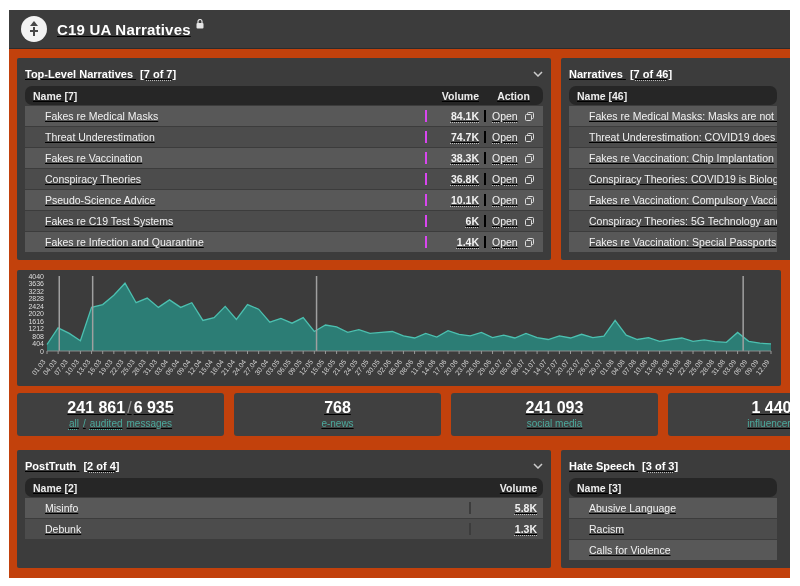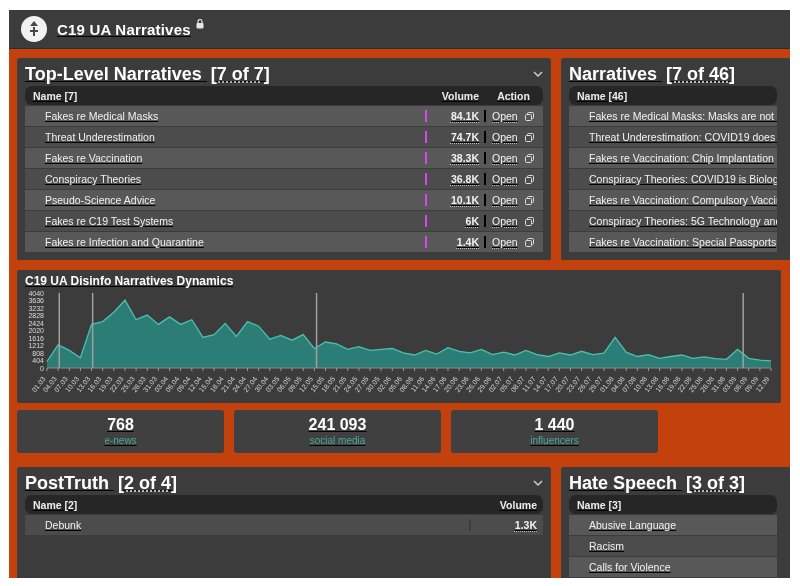--- a/index.html
+++ b/index.html
@@ -10,21 +10,21 @@
   .logo{width:26px;height:26px;border-radius:50%;background:#f2f2f2;display:flex;align-items:center;justify-content:center;margin-right:10px;flex:none;}
   .hdr h1{font-size:15px;color:#fff;margin:0;font-weight:bold;letter-spacing:.2px;}
   .lock{margin-left:5px;margin-bottom:10px;}
   
   .main{padding:9px 8px 0 8px;}
   .row{display:flex;}
   .toprow{margin-bottom:10px;}
   .panel{background:#3c3c3c;border-radius:2px;box-sizing:border-box;padding:4px 8px 8px 8px;}
   .panel-lg{width:534px;flex:none;margin-right:10px;}
   .panel-sm{width:232px;flex:none;padding-right:16px;}
-  .ptitle{display:flex;justify-content:space-between;align-items:center;height:24px;color:#ffffff;font-size:18px;font-weight:bold;}
+  .ptitle{display:flex;justify-content:space-between;align-items:center;height:24px;color:#ffffff;font-size:11px;font-weight:bold;}
   .pcount{margin-left:4px;text-decoration:underline dotted;text-decoration-color:#b9b9b9;text-underline-offset:2px;}
   .chev{display:flex;align-items:center;}
   .thead{display:flex;background:#262626;color:#ededed;font-weight:bold;font-size:10.5px;align-items:center;height:19px;border-radius:7px;}
   .trow{display:flex;align-items:center;height:20px;margin-top:1px;background:#585858;font-size:10.5px;color:#f2f2f2;padding-left:12px;}
   .trow.alt{background:#4c4c4c;}
   .cell{box-sizing:border-box;}
   .cell-name{flex:1;padding:0 8px;overflow:hidden;white-space:nowrap;}
   .cell-vol{width:59px;text-align:right;padding:0 5px;border-left:2px solid #d946ef;}
   .cell-vol2{width:74px;text-align:right;padding:0 6px;border-left:2px solid #3c3c3c;}
   .cell-act{width:59px;padding:0 6px;border-left:2px solid #000000;display:flex;align-items:center;}
@@ -200,21 +200,20 @@
               <div class="cell cell-name"><span class="dlink">Conspiracy Theories: 5G Technology and COVID19</span></div>
             </div>
             <div class="trow">
               <div class="cell cell-name"><span class="dlink">Fakes re Vaccination: Special Passports</span></div>
             </div>
           </div>
       </section>
     </div>
 
     <section class="panel chart-panel">
-      <div class="ctitle">C19 UA Disinfo Narratives Dynamics</div>
       <svg id="dynsvg" width="748" height="108">
           <text x="19" y="4.5" text-anchor="end" class="ytick">4040</text>
           <text x="19" y="12" text-anchor="end" class="ytick">3636</text>
           <text x="19" y="19.5" text-anchor="end" class="ytick">3232</text>
           <text x="19" y="27" text-anchor="end" class="ytick">2828</text>
           <text x="19" y="34.5" text-anchor="end" class="ytick">2424</text>
           <text x="19" y="42" text-anchor="end" class="ytick">2020</text>
           <text x="19" y="49.5" text-anchor="end" class="ytick">1616</text>
           <text x="19" y="57" text-anchor="end" class="ytick">1212</text>
           <text x="19" y="64.5" text-anchor="end" class="ytick">808</text>
@@ -357,20 +356,24 @@
           <text x="722.723076923077" y="88" class="xtick" text-anchor="end" transform="rotate(-52 722.723076923077 88)">06.09</text>
           <line x1="734.8615384615384" y1="77" x2="734.8615384615384" y2="80" stroke="#9a9a9a"></line>
           <text x="733.8615384615384" y="88" class="xtick" text-anchor="end" transform="rotate(-52 733.8615384615384 88)">09.09</text>
           <line x1="746" y1="77" x2="746" y2="80" stroke="#9a9a9a"></line>
           <text x="745" y="88" class="xtick" text-anchor="end" transform="rotate(-52 745 88)">12.09</text>
         </svg>
     </section>
 
     <div class="stats">
         <div class="card">
+          <div class="num"><span class="">241 861</span><span class="sep">/</span><span class="">6 935</span></div>
+          <div class="lbl" style="color: rgb(75, 169, 156);"><span class="lblpart lbl-link">all</span><span class="lblpart">/</span><span class="lblpart lbl-link">audited</span><span class="lblpart">messages</span></div>
+        </div>
+        <div class="card">
           <div class="num"><span class="">768</span></div>
           <div class="lbl" style="color: rgb(75, 169, 156);"><span class="lblpart">e-news</span></div>
         </div>
         <div class="card">
           <div class="num"><span class="">241 093</span></div>
           <div class="lbl" style="color: rgb(75, 169, 156);"><span class="lblpart">social media</span></div>
         </div>
         <div class="card">
           <div class="num"><span class="">1 440</span></div>
           <div class="lbl" style="color: rgb(75, 169, 156);"><span class="lblpart">influencers</span></div>
@@ -388,20 +391,24 @@
             <svg width="10" height="6" viewBox="0 0 10 6">
                 <polyline points="1,1 5,5 9,1" fill="none" stroke="#cccccc" stroke-width="1.5"></polyline>
               </svg>
           </span>
         </div>
         <div class="thead">
           <div class="cell cell-name">Name [2]</div>
           <div class="cell cell-vol2">Volume</div>
         </div>
         <div>
+            <div class="trow">
+              <div class="cell cell-name"><span class="dlink">Misinfo</span></div>
+              <div class="cell cell-vol2"><span class="dlink bold">5.8K</span></div>
+            </div>
             <div class="trow alt">
               <div class="cell cell-name"><span class="dlink">Debunk</span></div>
               <div class="cell cell-vol2"><span class="dlink bold">1.3K</span></div>
             </div>
           </div>
       </section>
 
       <section class="panel panel-sm">
         <div class="ptitle">
           <span>

